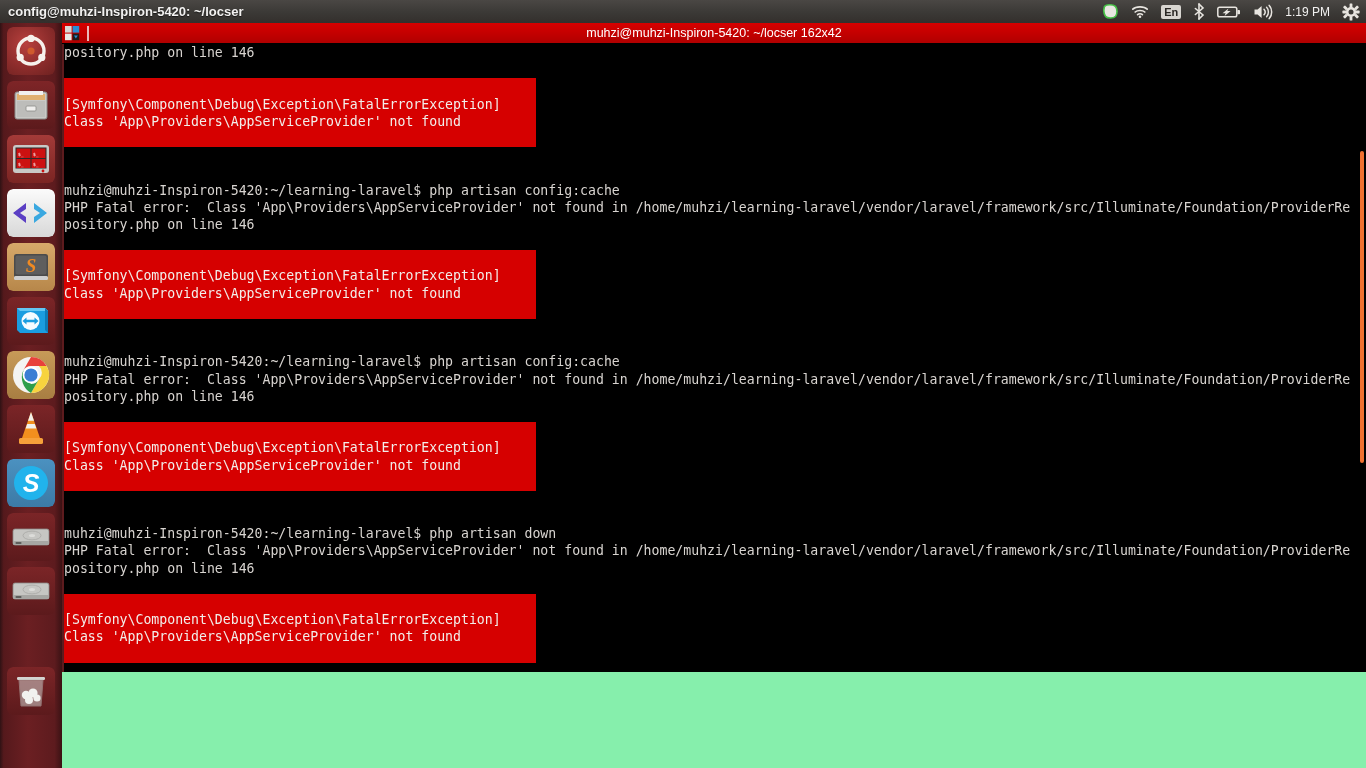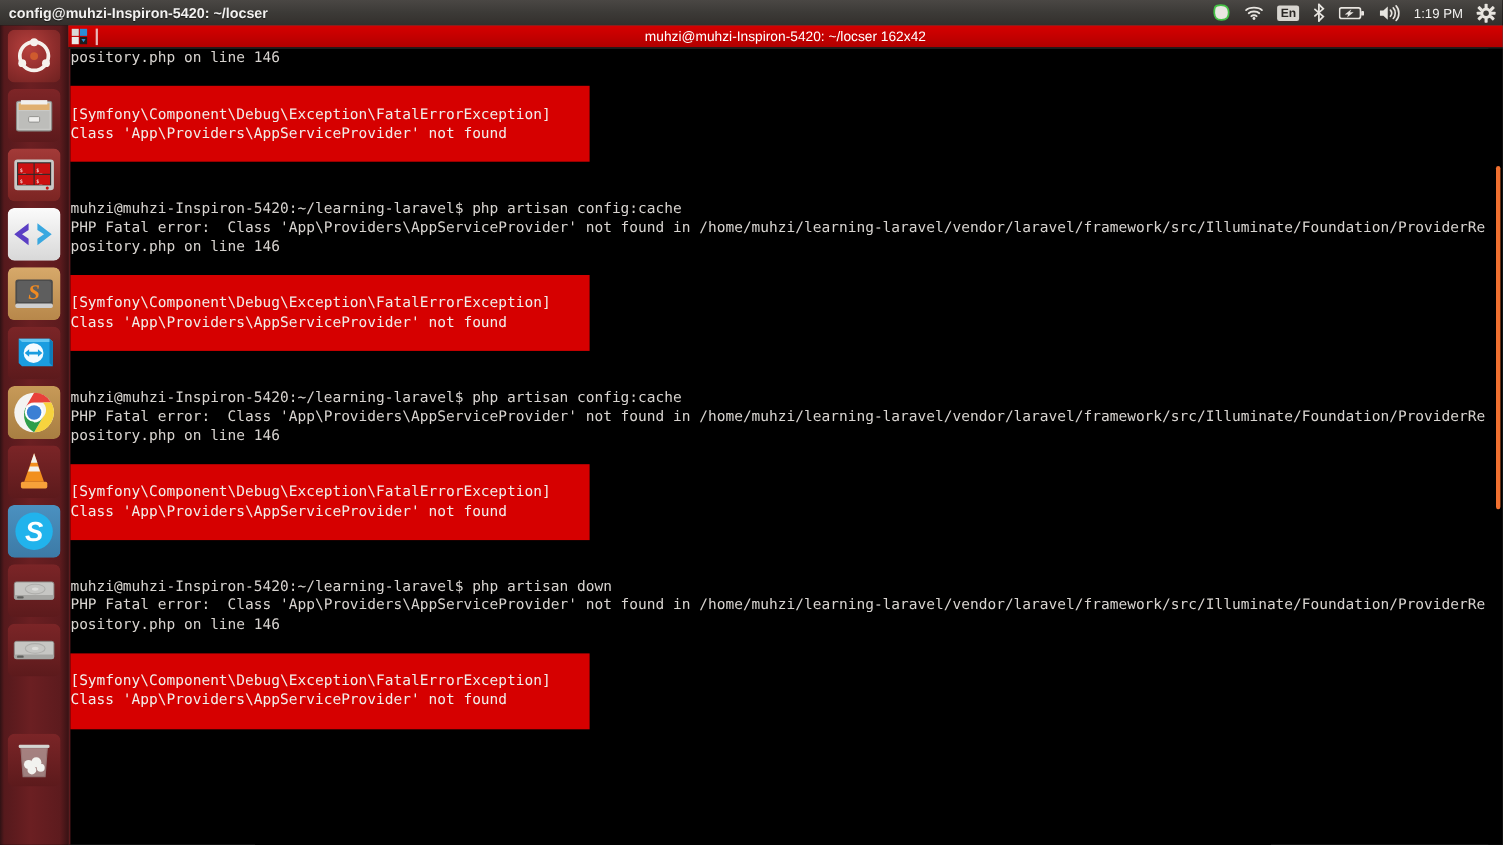--- a/index.html
+++ b/index.html
@@ -44,21 +44,21 @@
     width:48px; height:48px; margin:6px auto 0 auto;
     border-radius:6px;
     overflow:hidden;
   }
   .launcher-icon.first { margin-top:4px; }
   .li-inner { position:absolute; inset:0; }
 
   
   #terminal-window {
     position:absolute; left:62px; top:23px; width:1304px; height:745px;
-    background:#737373; z-index:30;
+    background:#86efac; z-index:30;
   }
   #title-bar {
     position:relative; height:21px; width:100%;
     background:linear-gradient(to bottom,#d60000 0%, #c40000 50%, #b00000 100%);
     border-bottom:1px solid #000;
     display:flex; align-items:center;
   }
   #win-menu-icon {
     margin-left:3px; width:15px; height:15px; position:relative; flex:0 0 auto;
   }
@@ -66,21 +66,21 @@
     width:2px; height:15px; background:#e9b9b9; margin-left:7px; flex:0 0 auto;
   }
   #win-title {
     position:absolute; left:0; right:0; text-align:center;
     color:#ffffff; font-size:12.5px; white-space:nowrap;
     pointer-events:none;
   }
 
   #term-body {
     position:relative;
-    width:100%; height:724px;
+    width:100%; height:628px;
     background:#000; overflow:hidden;
   }
   #term-text {
     position:absolute; left:0; top:0;
     font-family:"DejaVu Sans Mono","Liberation Mono",monospace;
     font-size:13.2px;
     line-height:17.2px;
     color:#d8d4d0;
     white-space:pre;
   }

